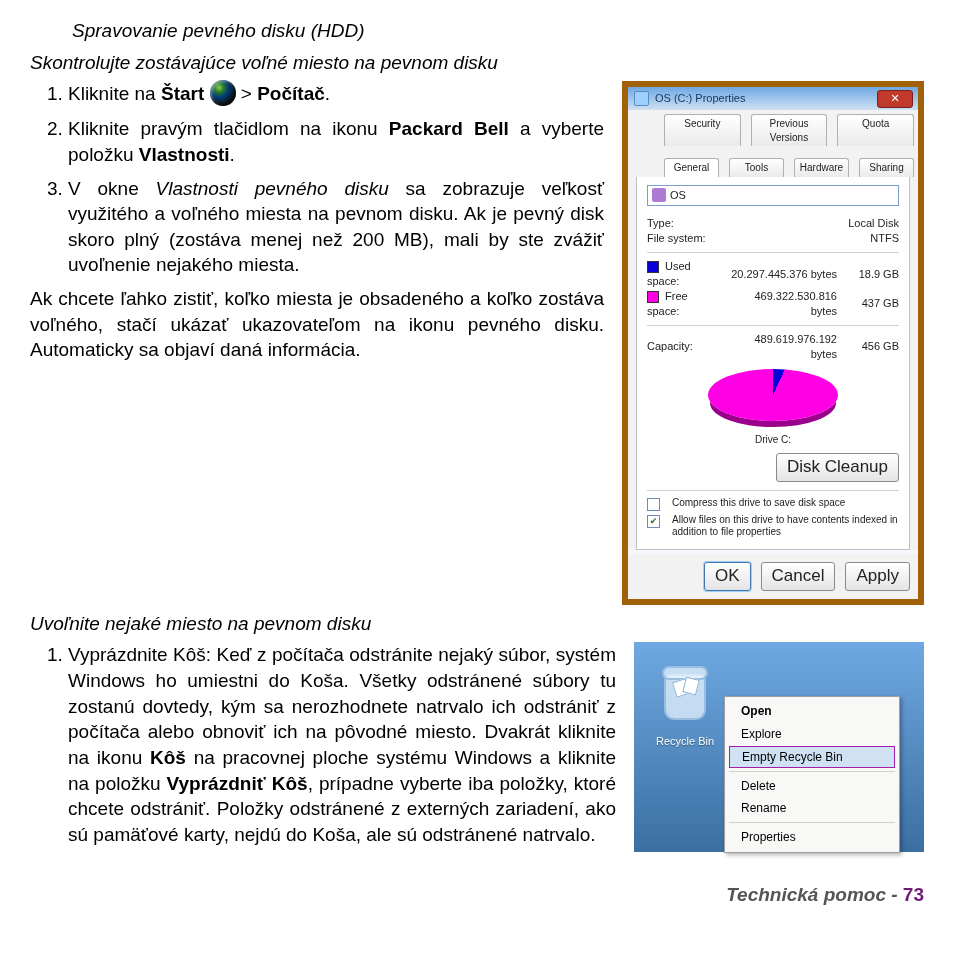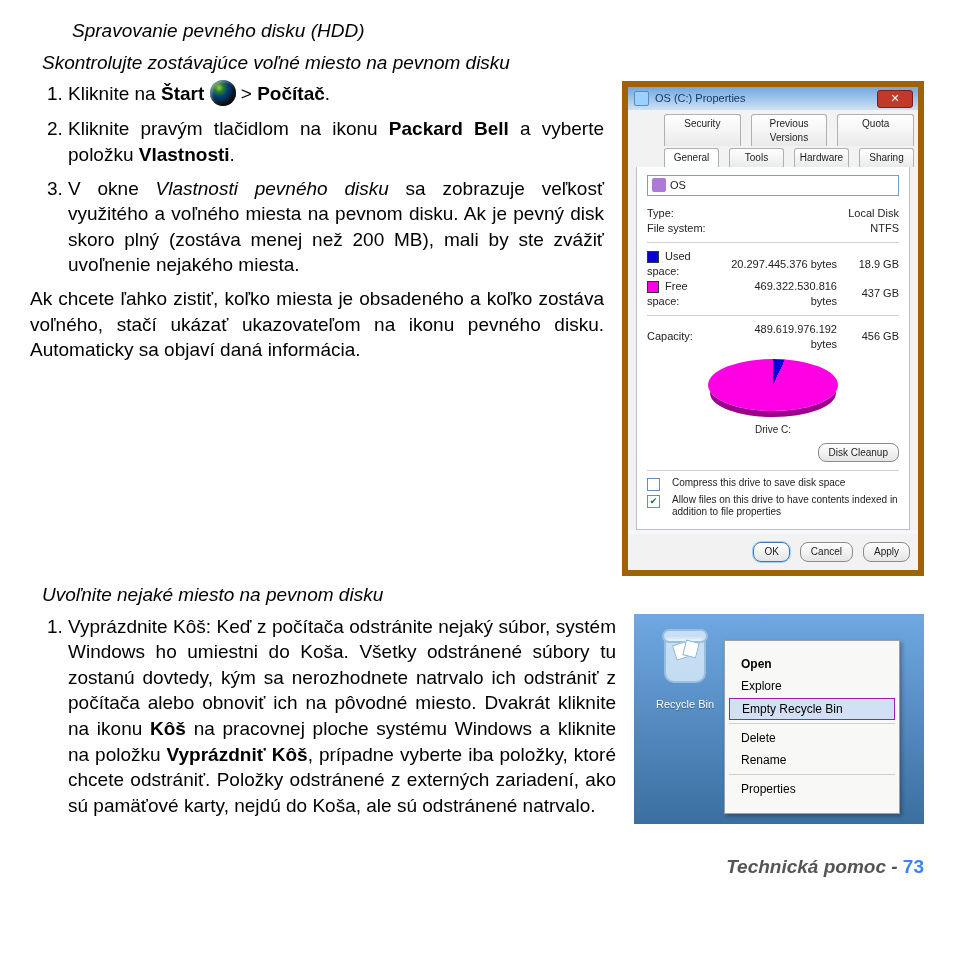--- a/index.html
+++ b/index.html
@@ -7,29 +7,29 @@
     font-size: 19px;
     line-height: 1.35;
     margin: 0;
     padding: 18px 30px 12px 30px;
     width: 954px;
     box-sizing: border-box;
     background: #fff;
     color: #000;
   }
   .heading { font-style: italic; margin: 0 0 6px 42px; }
-  .subheading { font-style: italic; margin: 0 0 6px 12px; }
+  .subheading { font-style: italic; margin: 0 0 6px 0; }
   ol { margin: 0 0 8px 0; padding-left: 38px; }
   ol li { margin-bottom: 8px; text-align: justify; }
   p { margin: 0 0 8px 0; text-align: justify; }
   b { font-weight: bold; }
   .float-right { float: right; margin-left: 18px; margin-bottom: 6px; }
   .clear { clear: both; }
   .footer { text-align: right; font-style: italic; font-weight: bold; color: #555; margin-top: 24px; }
-  .footer .page { font-style: normal; color: #3b82f6; }
+  .footer .page { font-style: normal; color: #701a75; }
   .orb {
     display: inline-block; width: 26px; height: 26px; border-radius: 50%;
     background: radial-gradient(circle at 35% 30%, #8fd14f 0%, #2a7a2a 18%, #003c7a 38%, #1a1a1a 70%);
     vertical-align: middle; position: relative; top:-2px;
     box-shadow: inset -3px -3px 4px rgba(0,0,0,.6), inset 2px 2px 3px rgba(255,255,255,.4);
   }
 
   
   .props {
     width: 290px; font-family: "Segoe UI", Tahoma, sans-serif; font-size: 11px;
@@ -45,21 +45,21 @@
   .props-close {
     position:absolute; right:5px; top:3px; width:34px; height:16px;
     background:#c0392b; border:1px solid #7a2018; border-radius:3px; color:#fff; text-align:center; line-height:14px; font-size:11px;
   }
   .props-tabs-wrap { background:#f2f2f2; padding:4px 4px 0 4px; }
   .props-tabs { display:flex; gap:10px;padding-left:32px; }
   .props-tabs .tab {
     flex:1; text-align:center; padding:2px 0; border:1px solid #b0b0b0; border-bottom:none;
     background:linear-gradient(#fff,#eaeaea); border-radius:3px 3px 0 0; font-size:10px;
   }
-  .props-tabs.row2 { margin-top:2px; }
+  .props-tabs.row2 { margin-top:12px; }
   .props-tabs .tab.active { background:#fff; position:relative; z-index:2; }
   .props-body { background:#fff; margin:0 4px 4px 4px; border:1px solid #c0c0c0; padding:8px 10px; border-top:none; }
   .props-drivefield {
     border:1px solid #7a9ec9; background:#fff; padding:2px 4px; margin-bottom:10px;
     display:flex; align-items:center;
   }
   .props-drivefield .dicon { width:14px;height:14px;background:#ad7bd6;border-radius:2px;margin-right:4px; }
   .kv { display:flex; justify-content:space-between; margin:1px 0; }
   hr.thin { border:none;border-top:1px solid #d0d0d0;margin:6px 0; }
   .sw { display:inline-block;width:10px;height:10px;margin-right:6px;vertical-align:middle;border:1px solid #333; }
@@ -69,42 +69,42 @@
   .pie {
     width:130px;height:62px;margin:8px auto 2px auto;position:relative;
   }
   .pie .disc{
     position:absolute;left:0;right:0;top:0;height:52px;border-radius:50%;
     background: conic-gradient(#0800d8 0deg 25deg, #ff00e5 25deg 360deg);
     box-shadow: 0 8px 0 -2px #9a008b, 0 8px 0 -2px rgba(0,0,0,.15);
   }
   .drive-label{text-align:center;font-size:10px;margin-bottom:6px;}
   .btn{
-    display:inline-block;border:1px solid #8a8a8a;border-radius:8px;
-    background:linear-gradient(#fff,#e4e4e4);padding:2px 10px;font-size:10px;
+    display:inline-block;border:1px solid #8a8a8a;border-radius:3px;
+    background:linear-gradient(#fff,#e4e4e4);padding:2px 10px;font-size:17px;
   }
   .cleanup-row{display:flex;justify-content:flex-end;margin-bottom:8px;}
   .chk{display:flex;align-items:flex-start;gap:12px;margin:3px 0;font-size:10px;line-height:1.2;}
   .chk .box{width:11px;height:11px;border:1px solid #6a8cb5;background:#fff;display:flex;align-items:center;justify-content:center;font-size:9px;color:#2c6b2c;flex-shrink:0;margin-top:1px;}
   .dialog-buttons{display:flex;justify-content:flex-end;gap:10px;padding:8px;background:#f2f2f2;}
   .dialog-buttons .btn.primary{border-color:#3c78b4;box-shadow:0 0 0 1px #a7cdf0;}
 
   
   .recycle { width:290px; height:210px; background:linear-gradient(#6fa8e2,#3b6fa1); position:relative; font-family:"Segoe UI",Tahoma,sans-serif; }
-  .rb-icon-wrap{position:absolute;left:18px;top:11px;width:66px;text-align:center;}
+  .rb-icon-wrap{position:absolute;left:18px;top:20px;width:66px;text-align:center;}
   .rb-icon{width:46px;height:56px;margin:0 auto 4px auto;position:relative;}
   .rb-icon .can{
     width:38px;height:42px;border:2px solid #9abedf;border-radius:6px 6px 10px 10px;background:rgba(240,250,255,.7);margin:12px auto 0;position:relative;
   }
   .rb-icon .can::before{content:"";position:absolute;top:-10px;left:-4px;right:-4px;height:10px;border:2px solid #9abedf;border-radius:8px;background:rgba(240,250,255,.7);}
   .rb-icon .paper{position:absolute;top:4px;left:8px;width:12px;height:14px;background:#fff;border:1px solid #8bb4d8;transform:rotate(-18deg);}
   .rb-icon .paper2{left:18px;top:2px;transform:rotate(14deg);}
   .rb-label{color:#fff;font-size:11px;text-shadow:0 1px 1px rgba(0,0,0,.4);}
   .ctx{
-    position:absolute;left:90px;top:26px;width:170px;background:#f8f8f6;border:1px solid #9aa0a6;padding:12px 2px;font-size:12px;box-shadow:2px 2px 4px rgba(0,0,0,.3);
+    position:absolute;left:90px;top:54px;width:170px;background:#f8f8f6;border:1px solid #9aa0a6;padding:3px 2px;font-size:12px;box-shadow:2px 2px 4px rgba(0,0,0,.3);
   }
   .ctx .item{padding:3px 14px;}
   .ctx .item.bold{font-weight:bold;}
   .ctx .item.hilite{background:#cfe1f3;border:1px solid #a21caf;margin:1px 2px;padding:2px 12px;}
   .ctx hr{border:none;border-top:1px solid #d0d0cc;margin:3px 2px;}
 </style>
 </head>
 <body>
 
 <div class="heading">Spravovanie pevného disku (HDD)</div>

